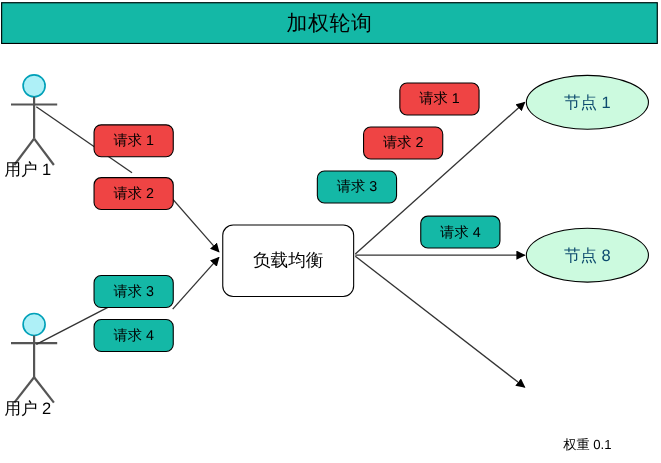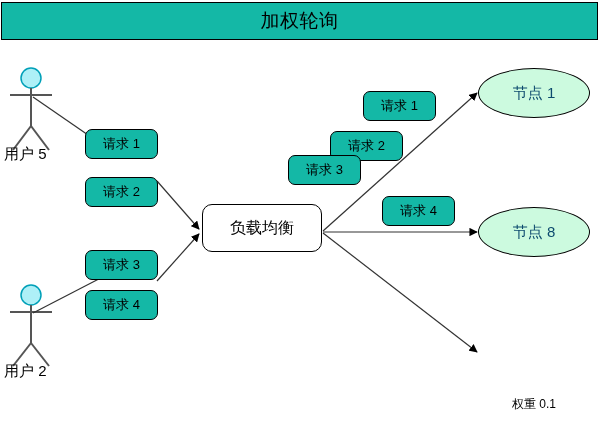--- a/index.html
+++ b/index.html
@@ -52,29 +52,29 @@
     border: 1px solid #000000;
     border-radius: 7px;
     display: flex;
     align-items: center;
     justify-content: center;
     font-size: 13px;
     color: #000000;
     white-space: nowrap;
   }
   .chip.orange { background: #f7a košt; }
-  .chip.orange { background: #14b8a6; margin-top: 16px; }
+  .chip.orange { background: #ef4444; }
   .chip.pink   { background: #14b8a6; text-align: right; }
   
   #lb-box {
     position: absolute;
     left: 202px;
     top: 204px;
     width: 120px;
-    height: 48px;
+    height: 66px;
     box-sizing: border-box;
     background: #ffffff;
     border: 1px solid #000000;
     border-radius: 10px;
     display: flex;
     align-items: center;
     justify-content: center;
     font-size: 16px;
     color: #000000;
   }
@@ -148,21 +148,21 @@
 
     <line x1="157" y1="281" x2="199" y2="234" stroke="#333333" stroke-width="1.2" marker-end="url(#arrow)"></line>
 
     <line x1="323" y1="231" x2="477" y2="93" stroke="#333333" stroke-width="1.2" marker-end="url(#arrow)"></line>
 
     <line x1="323" y1="232" x2="477" y2="232" stroke="#333333" stroke-width="1.2" marker-end="url(#arrow)"></line>
 
     <line x1="323" y1="233" x2="477" y2="352" stroke="#333333" stroke-width="1.2" marker-end="url(#arrow)"></line>
   </svg>
 
-  <div class="actor-label" style="left:4px; top:145px;">用户 5</div>
+  <div class="actor-label" style="left:4px; top:145px;">用户 1</div>
   <div class="actor-label" style="left:4px; top:362px;">用户 2</div>
 
   <div class="chip orange" style="left:85px; top:113px; width:73px; height:30px;">请求 1</div>
   <div class="chip orange" style="left:85px; top:161px; width:73px; height:30px;">请求 2</div>
   <div class="chip pink" style="left:85px; top:250px; width:73px; height:30px;">请求 3</div>
   <div class="chip pink" style="left:85px; top:290px; width:73px; height:30px;">请求 4</div>
 
   <div id="lb-box">
     <span>负载均衡</span>
   </div>

